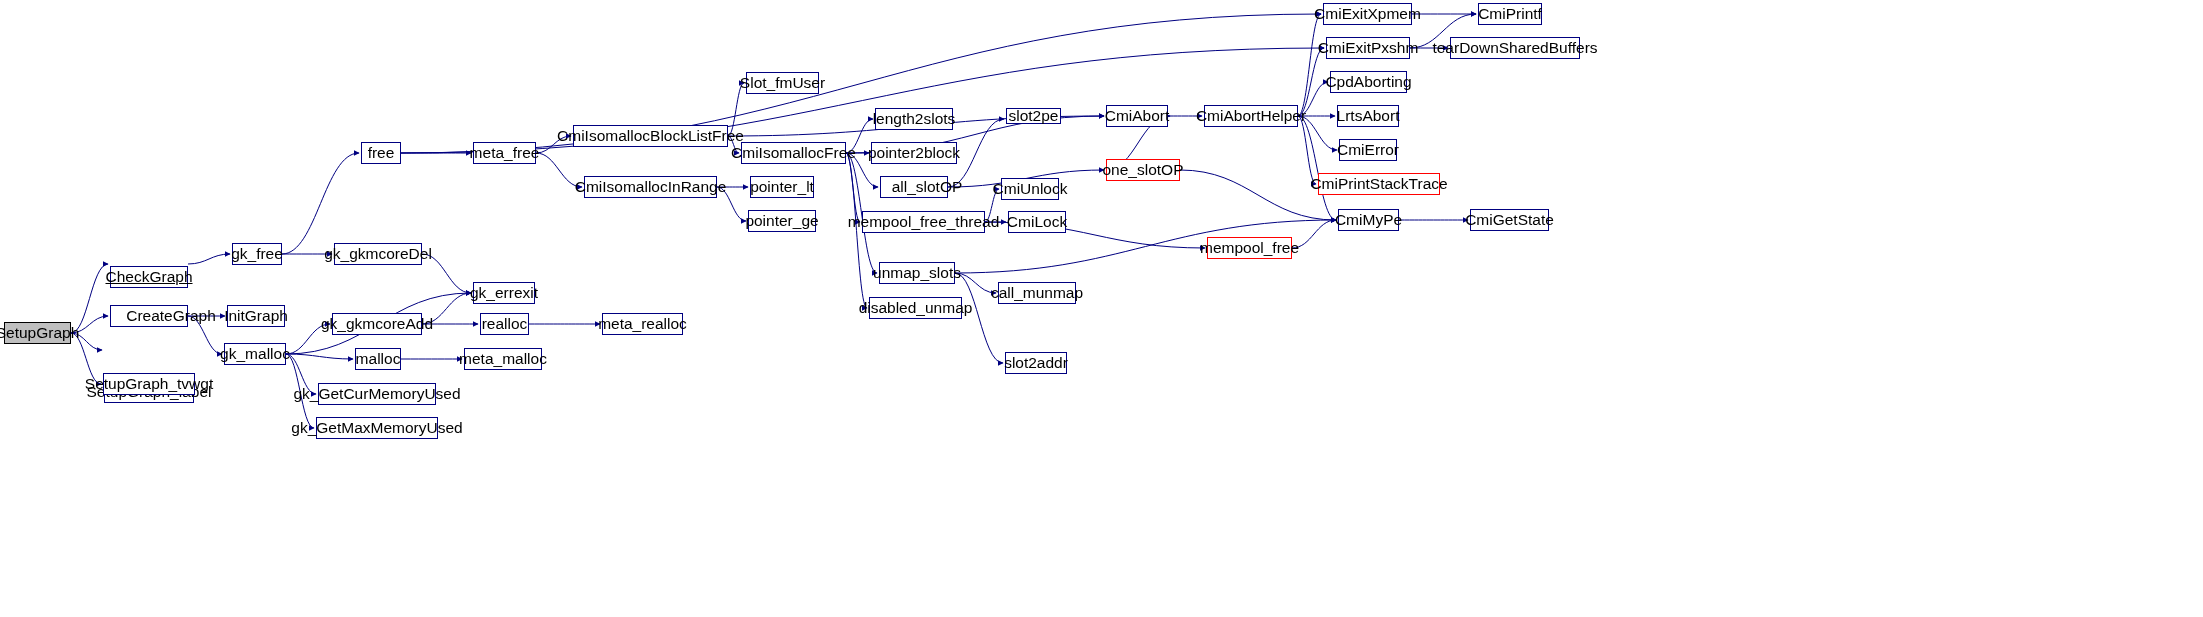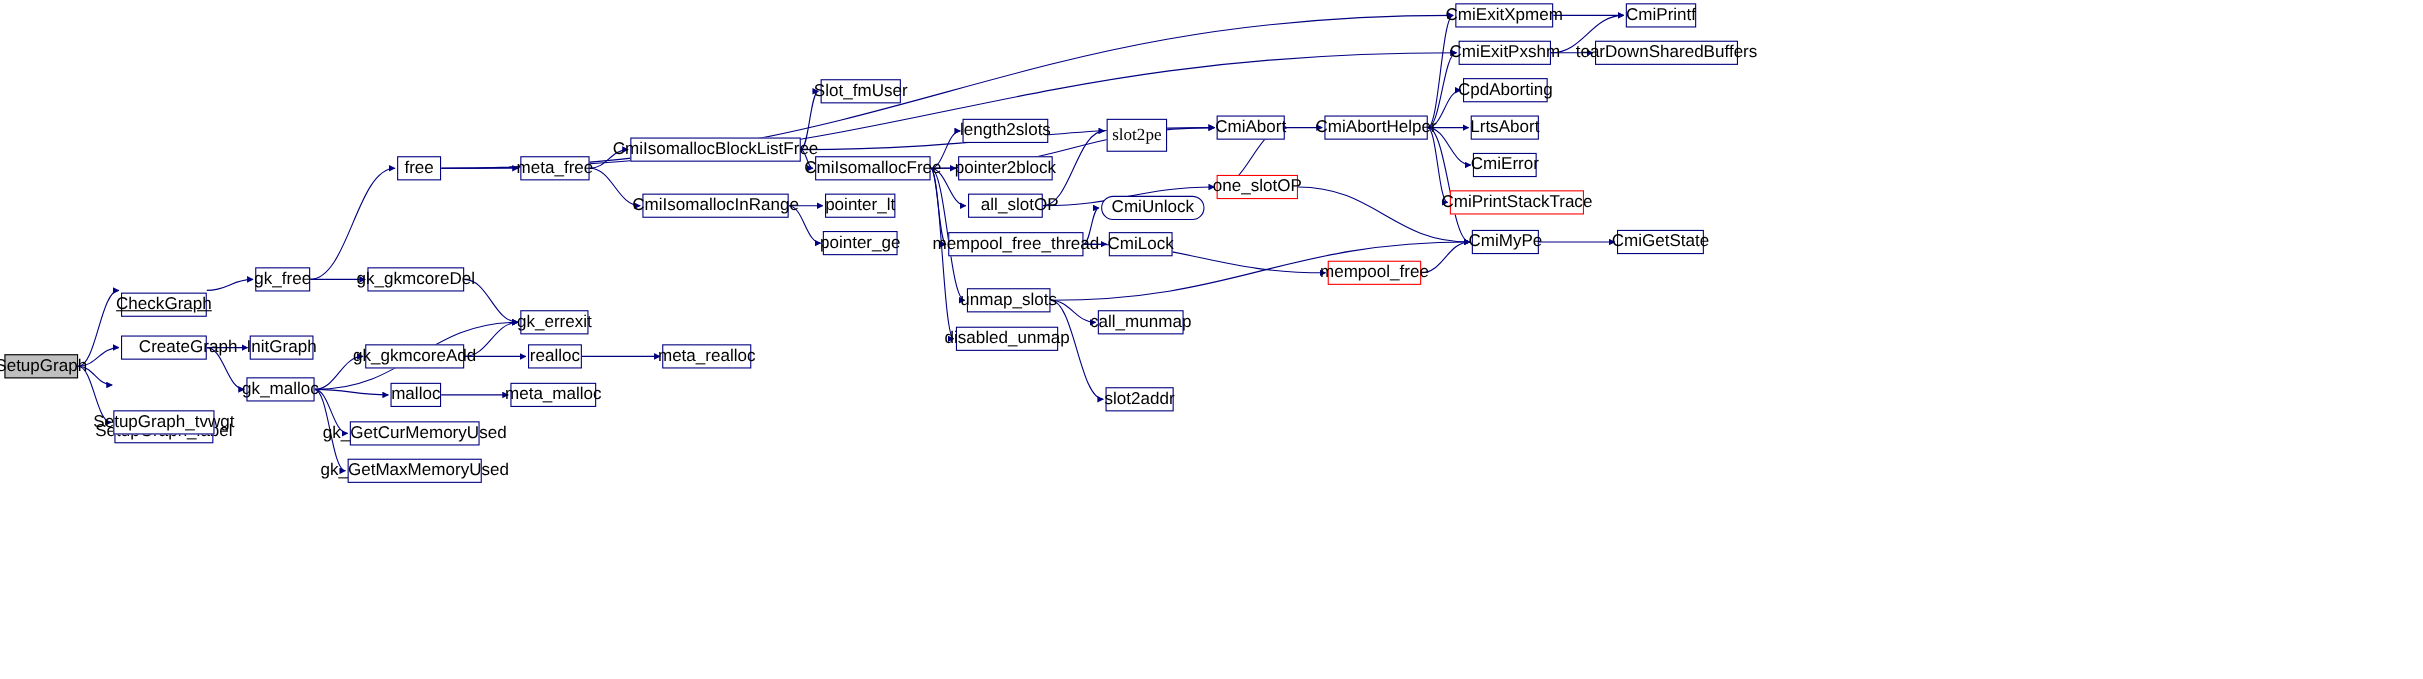--- a/index.html
+++ b/index.html
@@ -132,22 +132,22 @@
       <div class="node" style="left: 750px; top: 176px; width: 64px; height: 22px;">pointer_lt</div>
       <div class="node" style="left: 748px; top: 210px; width: 68px; height: 22px;">pointer_ge</div>
       <div class="node" style="left: 746px; top: 72px; width: 73px; height: 22px;">Slot_fmUser</div>
       <div class="node" style="left: 741px; top: 142px; width: 105px; height: 22px;">CmiIsomallocFree</div>
       <div class="node" style="left: 875px; top: 108px; width: 78px; height: 22px;">length2slots</div>
       <div class="node" style="left: 871px; top: 142px; width: 86px; height: 22px;">pointer2block</div>
       <div class="node" style="left: 880px; top: 176px; width: 68px; height: 22px; padding-left: 26px;">all_slotOP</div>
       <div class="node" style="left: 862px; top: 211px; width: 123px; height: 22px;">mempool_free_thread</div>
       <div class="node" style="left: 879px; top: 262px; width: 76px; height: 22px;">unmap_slots</div>
       <div class="node" style="left: 869px; top: 297px; width: 93px; height: 22px;">disabled_unmap</div>
-      <div class="node" style="left: 1006px; top: 108px; width: 55px; height: 30px; font-family: Liberation Serif, serif;">slot2pe</div>
-      <div class="node" style="left: 1001px; top: 178px; width: 94px; height: 22px; border-radius: 11px;">CmiUnlock</div>
+      <div class="node" style="left: 1006px; top: 108px; width: 55px; height: 16px;">slot2pe</div>
+      <div class="node" style="left: 1001px; top: 178px; width: 58px; height: 22px;">CmiUnlock</div>
       <div class="node" style="left: 1008px; top: 211px; width: 58px; height: 22px;">CmiLock</div>
       <div class="node" style="left: 998px; top: 282px; width: 78px; height: 22px;">call_munmap</div>
       <div class="node" style="left: 1005px; top: 352px; width: 62px; height: 22px;">slot2addr</div>
       <div class="node redborder" style="left: 1106px; top: 159px; width: 74px; height: 22px;">one_slotOP</div>
       <div class="node redborder" style="left: 1207px; top: 237px; width: 85px; height: 22px;">mempool_free</div>
       <div class="node" style="left: 1106px; top: 105px; width: 62px; height: 22px;">CmiAbort</div>
       <div class="node" style="left: 1204px; top: 105px; width: 94px; height: 22px;">CmiAbortHelper</div>
       <div class="node" style="left: 1338px; top: 209px; width: 61px; height: 22px;">CmiMyPe</div>
       <div class="node" style="left: 1470px; top: 209px; width: 79px; height: 22px;">CmiGetState</div>
       <div class="node" style="left: 1323px; top: 3px; width: 89px; height: 22px;">CmiExitXpmem</div>

